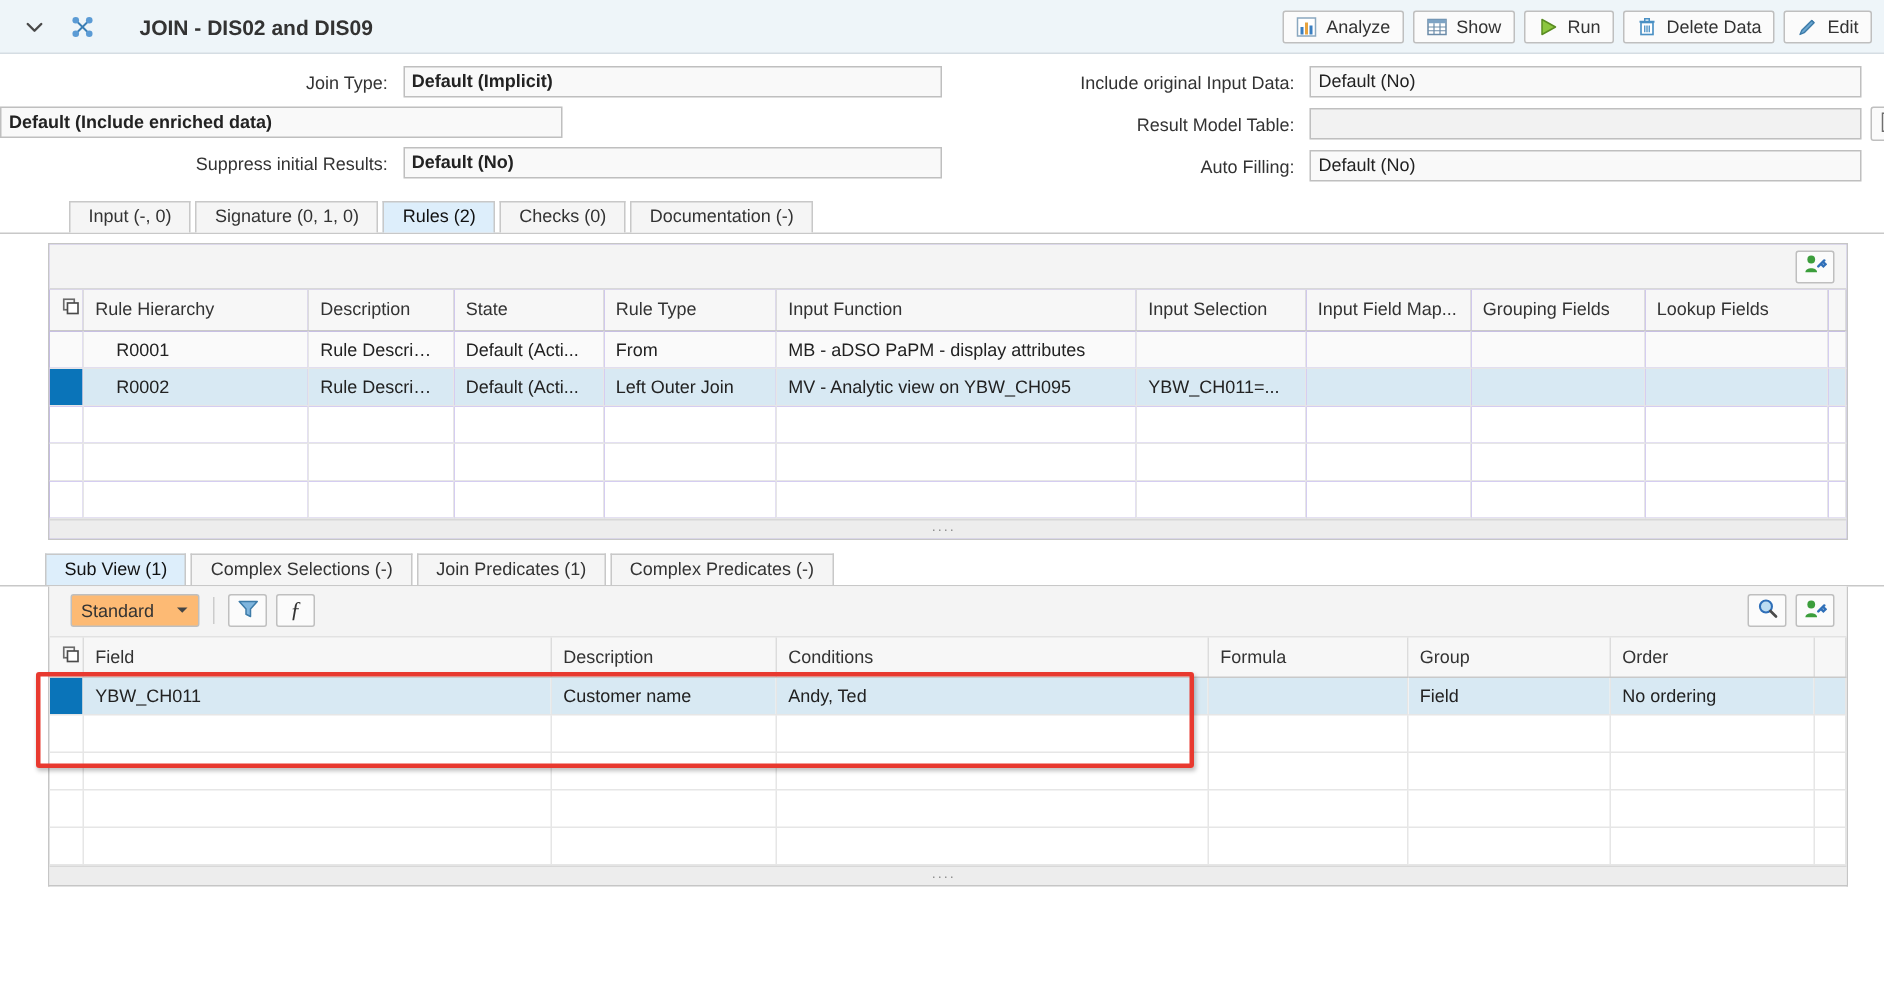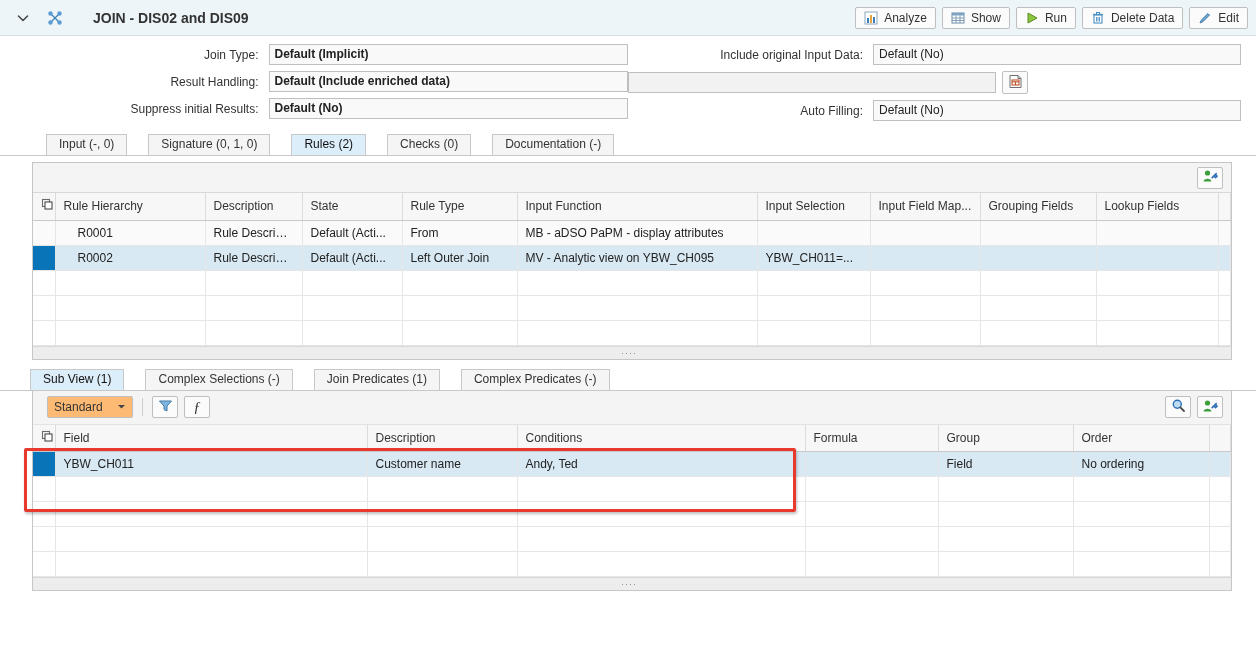--- a/index.html
+++ b/index.html
@@ -131,21 +131,21 @@
   }
   .tab {
     height: 21px;
     line-height: 19px;
     border: 1px solid #c8c8c8;
     border-bottom: none;
     background: #f5f5f5;
     padding: 0 12px;
     font-size: 12px;
     color: #333;
-    margin-right: 21px;
+    margin-right: 3px;
     cursor: pointer;
     white-space: nowrap;
     box-sizing: border-box;
   }
   .tab.active {
     background: #ddeefb;
     color: #111;
     position: relative;
     z-index: 2;
   }
@@ -392,35 +392,35 @@
   </div>
 </div>
 
 <div class="formarea">
   <div class="formcol left">
     <div class="frow">
       <div class="flabel">Join Type:</div>
       <div class="finput">Default (Implicit)</div>
     </div>
     <div class="frow">
-      <div class="flabel">Result Handling:</div>
       <div class="finput">Default (Include enriched data)</div>
     </div>
     <div class="frow">
       <div class="flabel">Suppress initial Results:</div>
       <div class="finput">Default (No)</div>
     </div>
   </div>
 
   <div class="formcol right">
     <div class="frow">
       <div class="flabel">Include original Input Data:</div>
       <div class="finput">Default (No)</div>
     </div>
     <div class="frow">
+      <div class="flabel">Result Model Table:</div>
       <div class="finput empty"></div>
       <div class="icon-btn">
         <span>
           <svg width="15" height="15" viewBox="0 0 15 15" aria-hidden="true">
             <path d="M2 1.5 H10 L13 4.5 V13.5 H2 Z" fill="#ffffff" stroke="#6f6f6f" stroke-width="1"></path>
             <path d="M10 1.5 V4.5 H13" fill="none" stroke="#6f6f6f" stroke-width="1"></path>
             <rect x="4" y="6" width="7" height="5" fill="none" stroke="#c0522a" stroke-width="1.1"></rect>
             <line x1="4" y1="7.8" x2="11" y2="7.8" stroke="#c0522a" stroke-width="1.1"></line>
             <line x1="7.5" y1="7.8" x2="7.5" y2="11" stroke="#c0522a" stroke-width="1.1"></line>
           </svg>

